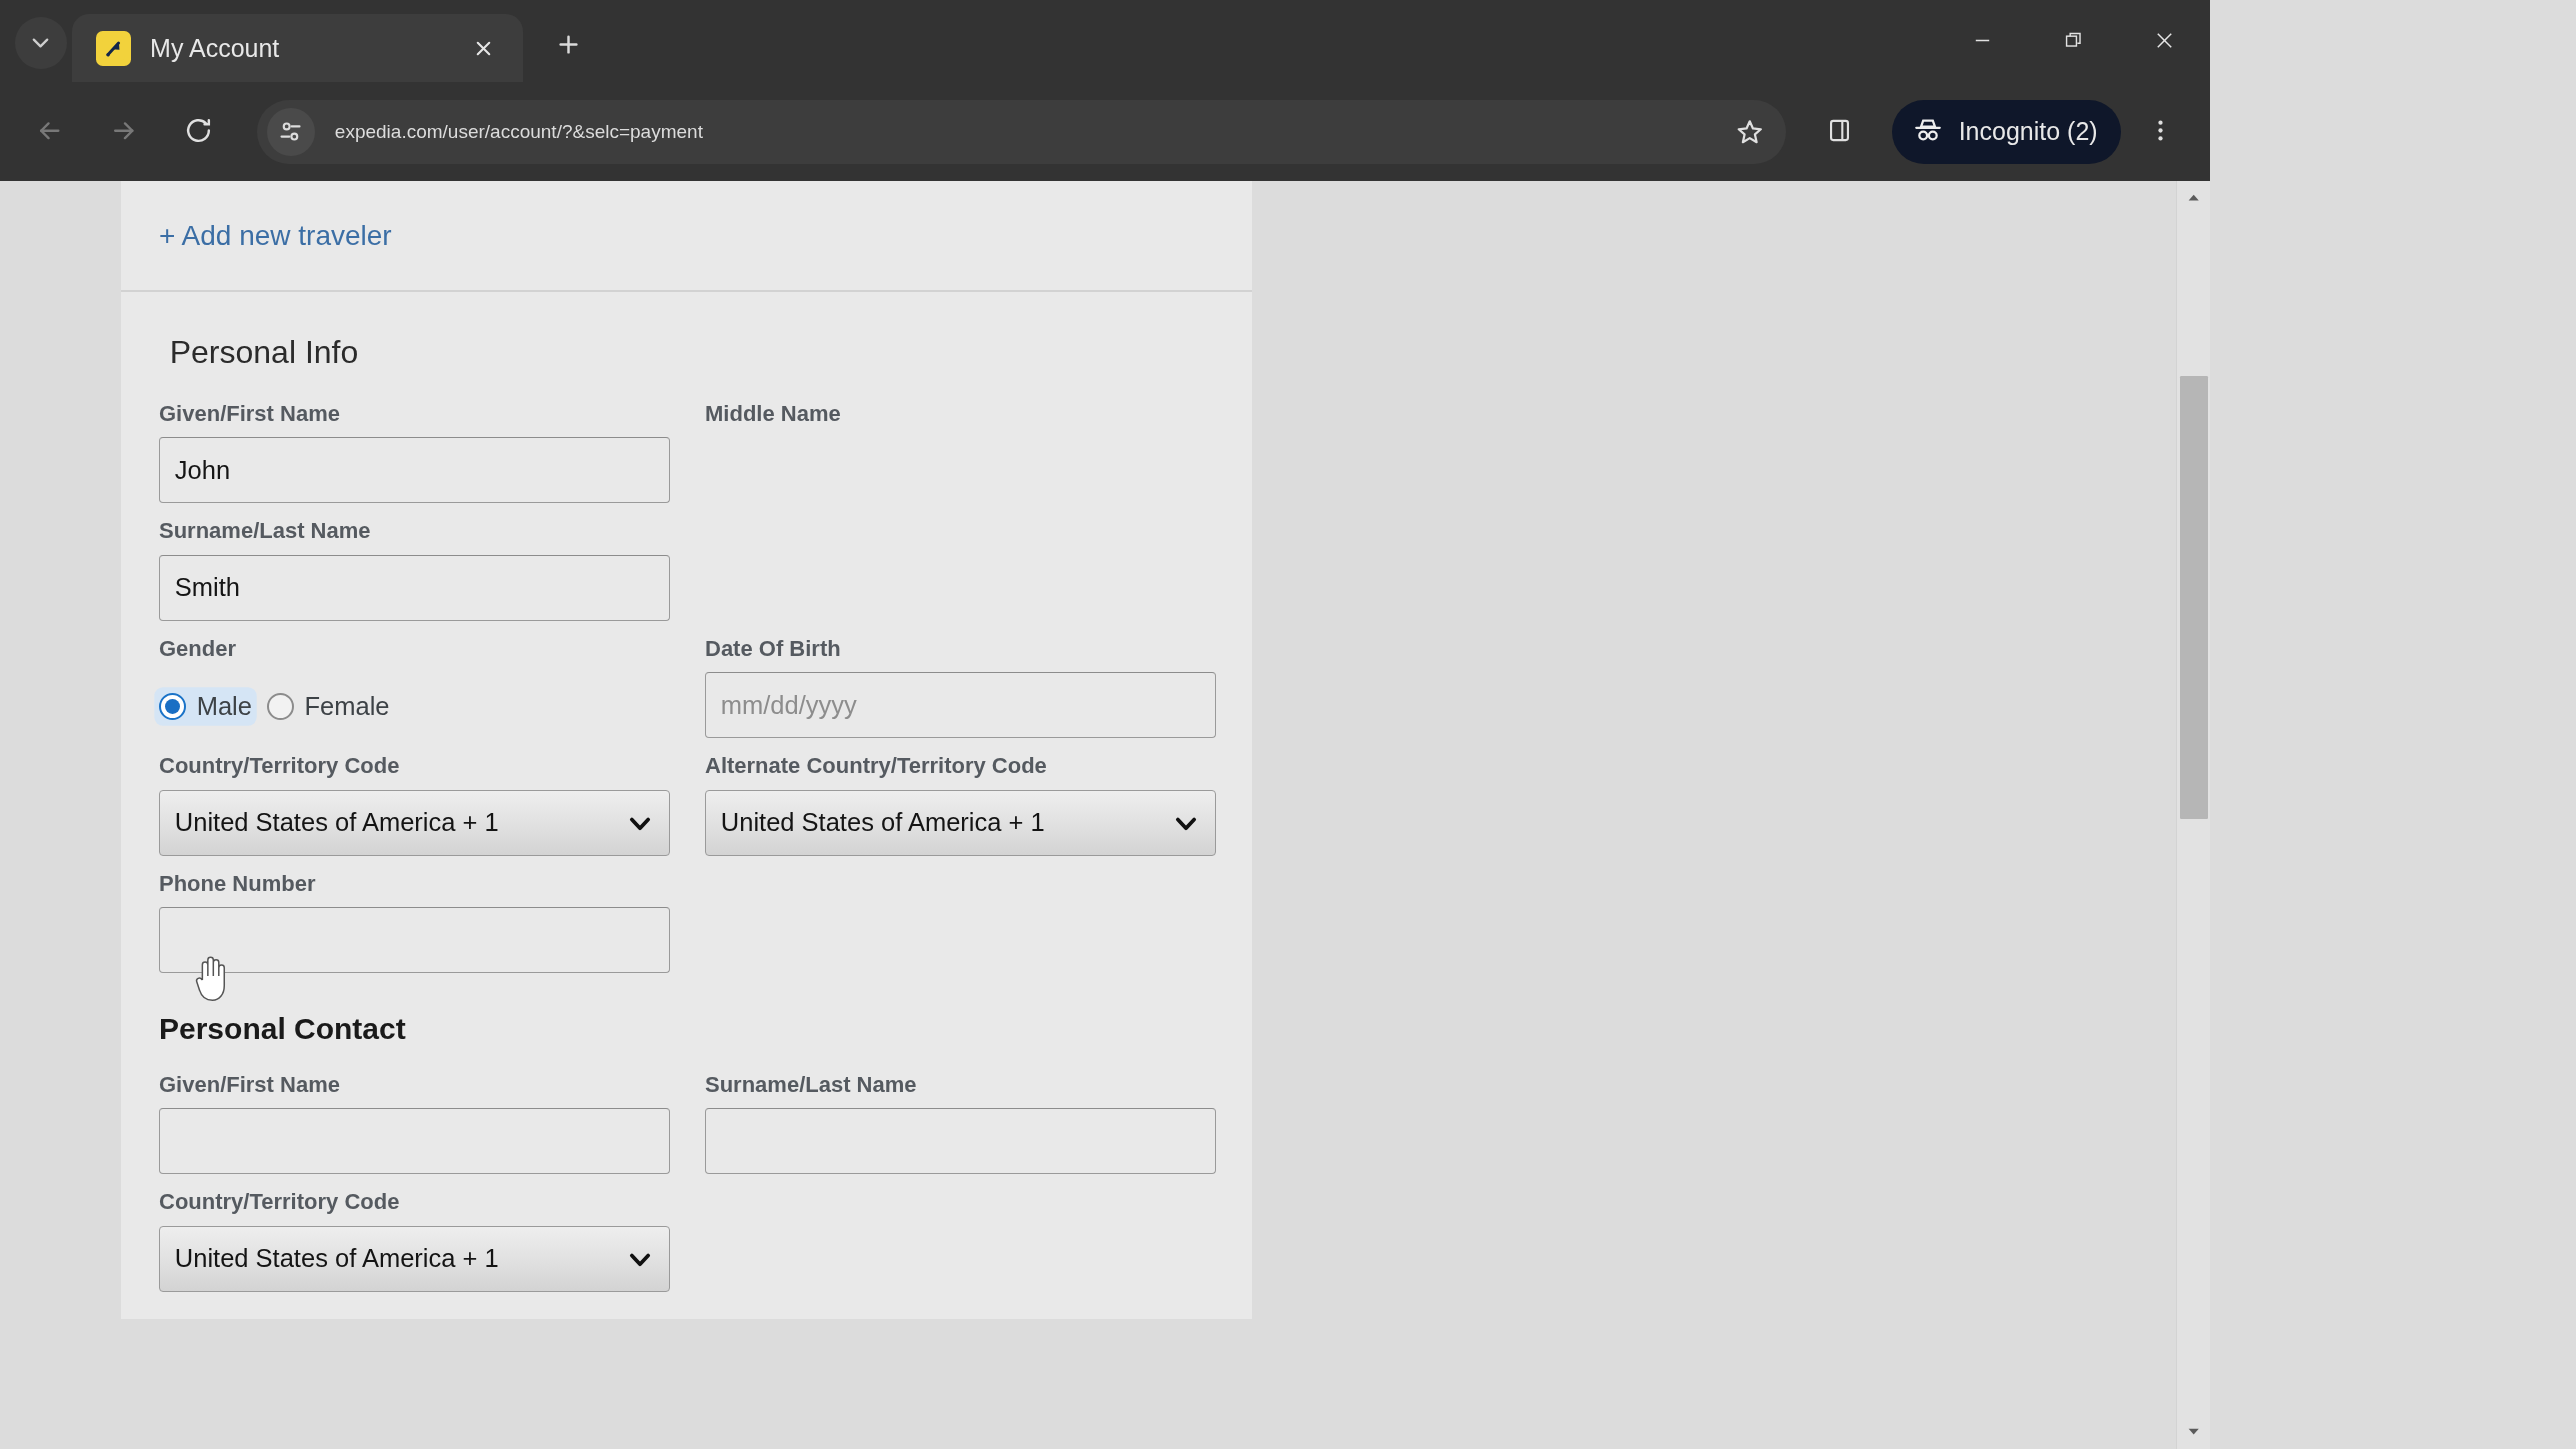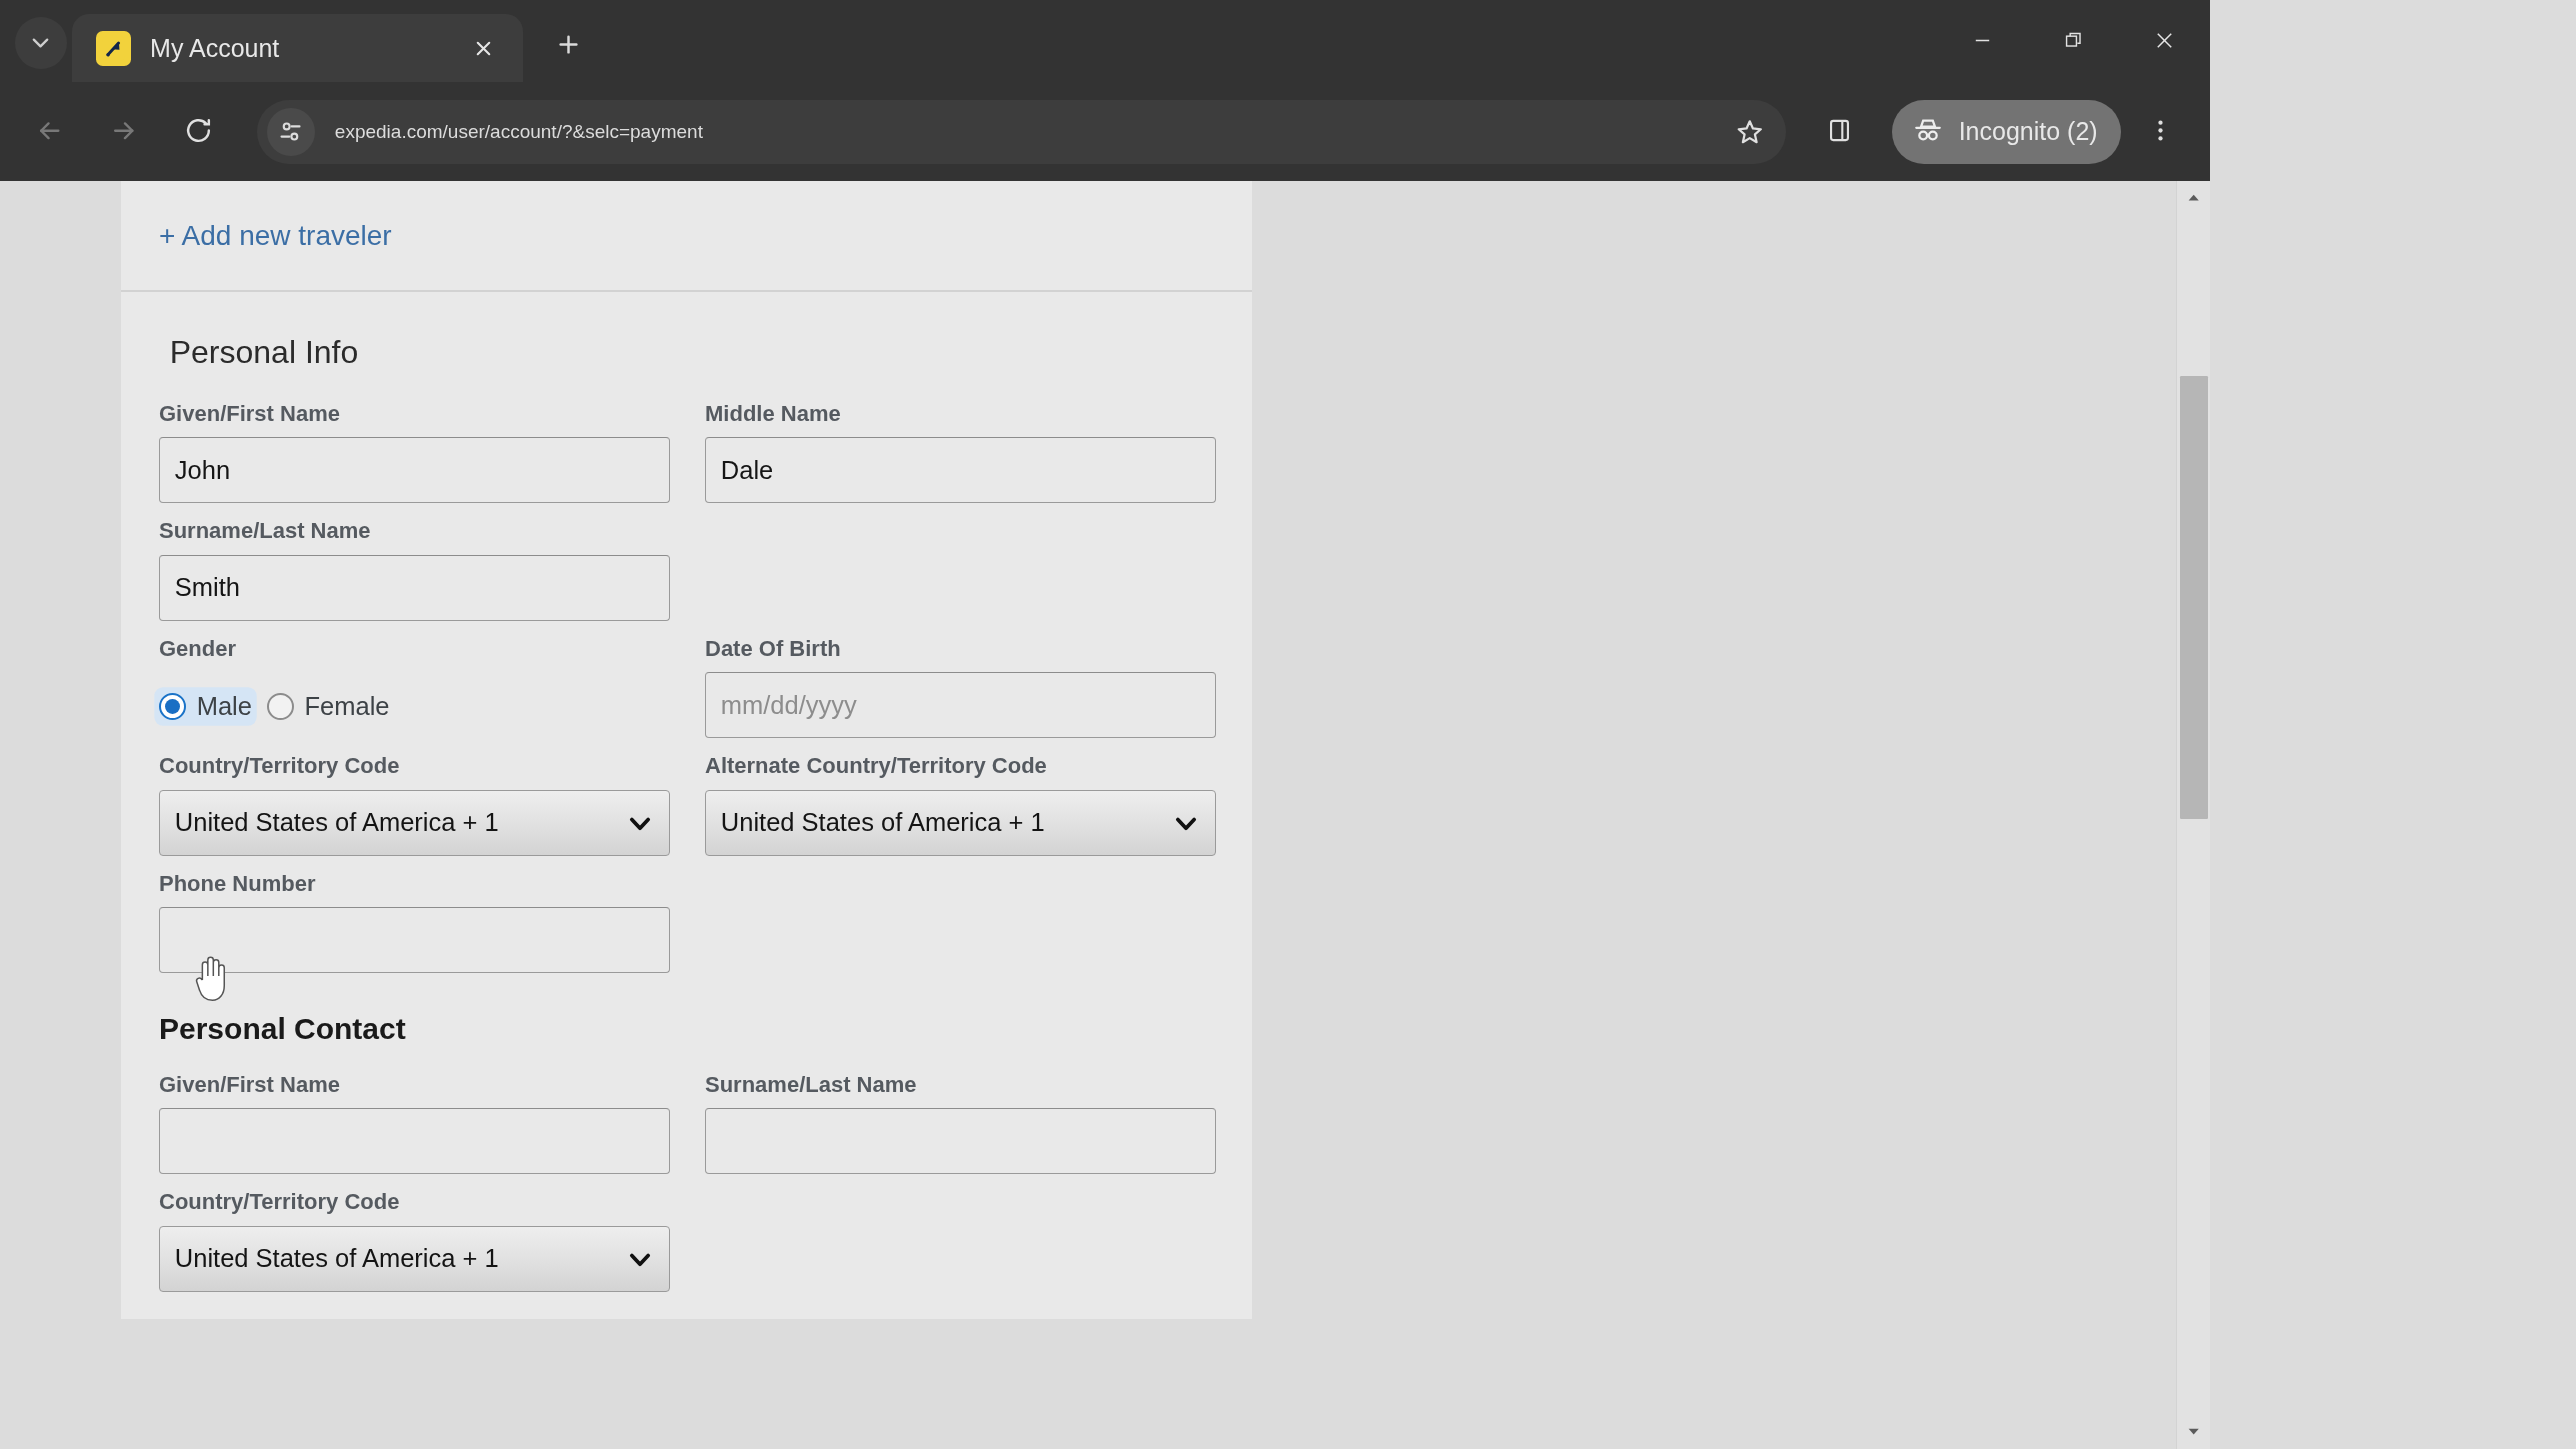--- a/index.html
+++ b/index.html
@@ -184,21 +184,21 @@
     align-items: center;
     justify-content: center;
     cursor: pointer;
     flex: 0 0 64px;
     margin-left: 8px;
   }
 
   .incognito-chip {
     height: 64px;
     border-radius: 34px;
-    background: #737373;
+    background: #0f172a;
     display: flex;
     align-items: center;
     padding: 0 23px 0 20px;
     margin-left: 20px;
     cursor: pointer;
     flex: 0 0 auto;
   }
   .incognito-chip .label {
     color: #e8e8e8;
     font-size: 25px;
@@ -565,21 +565,20 @@
 
           <div class="field-grid">
 
             <div class="field">
               <span class="field-label">Given/First Name</span>
               <input class="field-input" type="text" value="John" style="">
             </div>
 
             <div class="field">
               <span class="field-label">Middle Name</span>
-              <input class="field-input" type="text" value="Dale" style="">
             </div>
 
             <div class="field">
               <span class="field-label">Surname/Last Name</span>
               <input class="field-input" type="text" value="Smith" style="">
             </div>
 
             <div></div>
 
             <div class="field">

